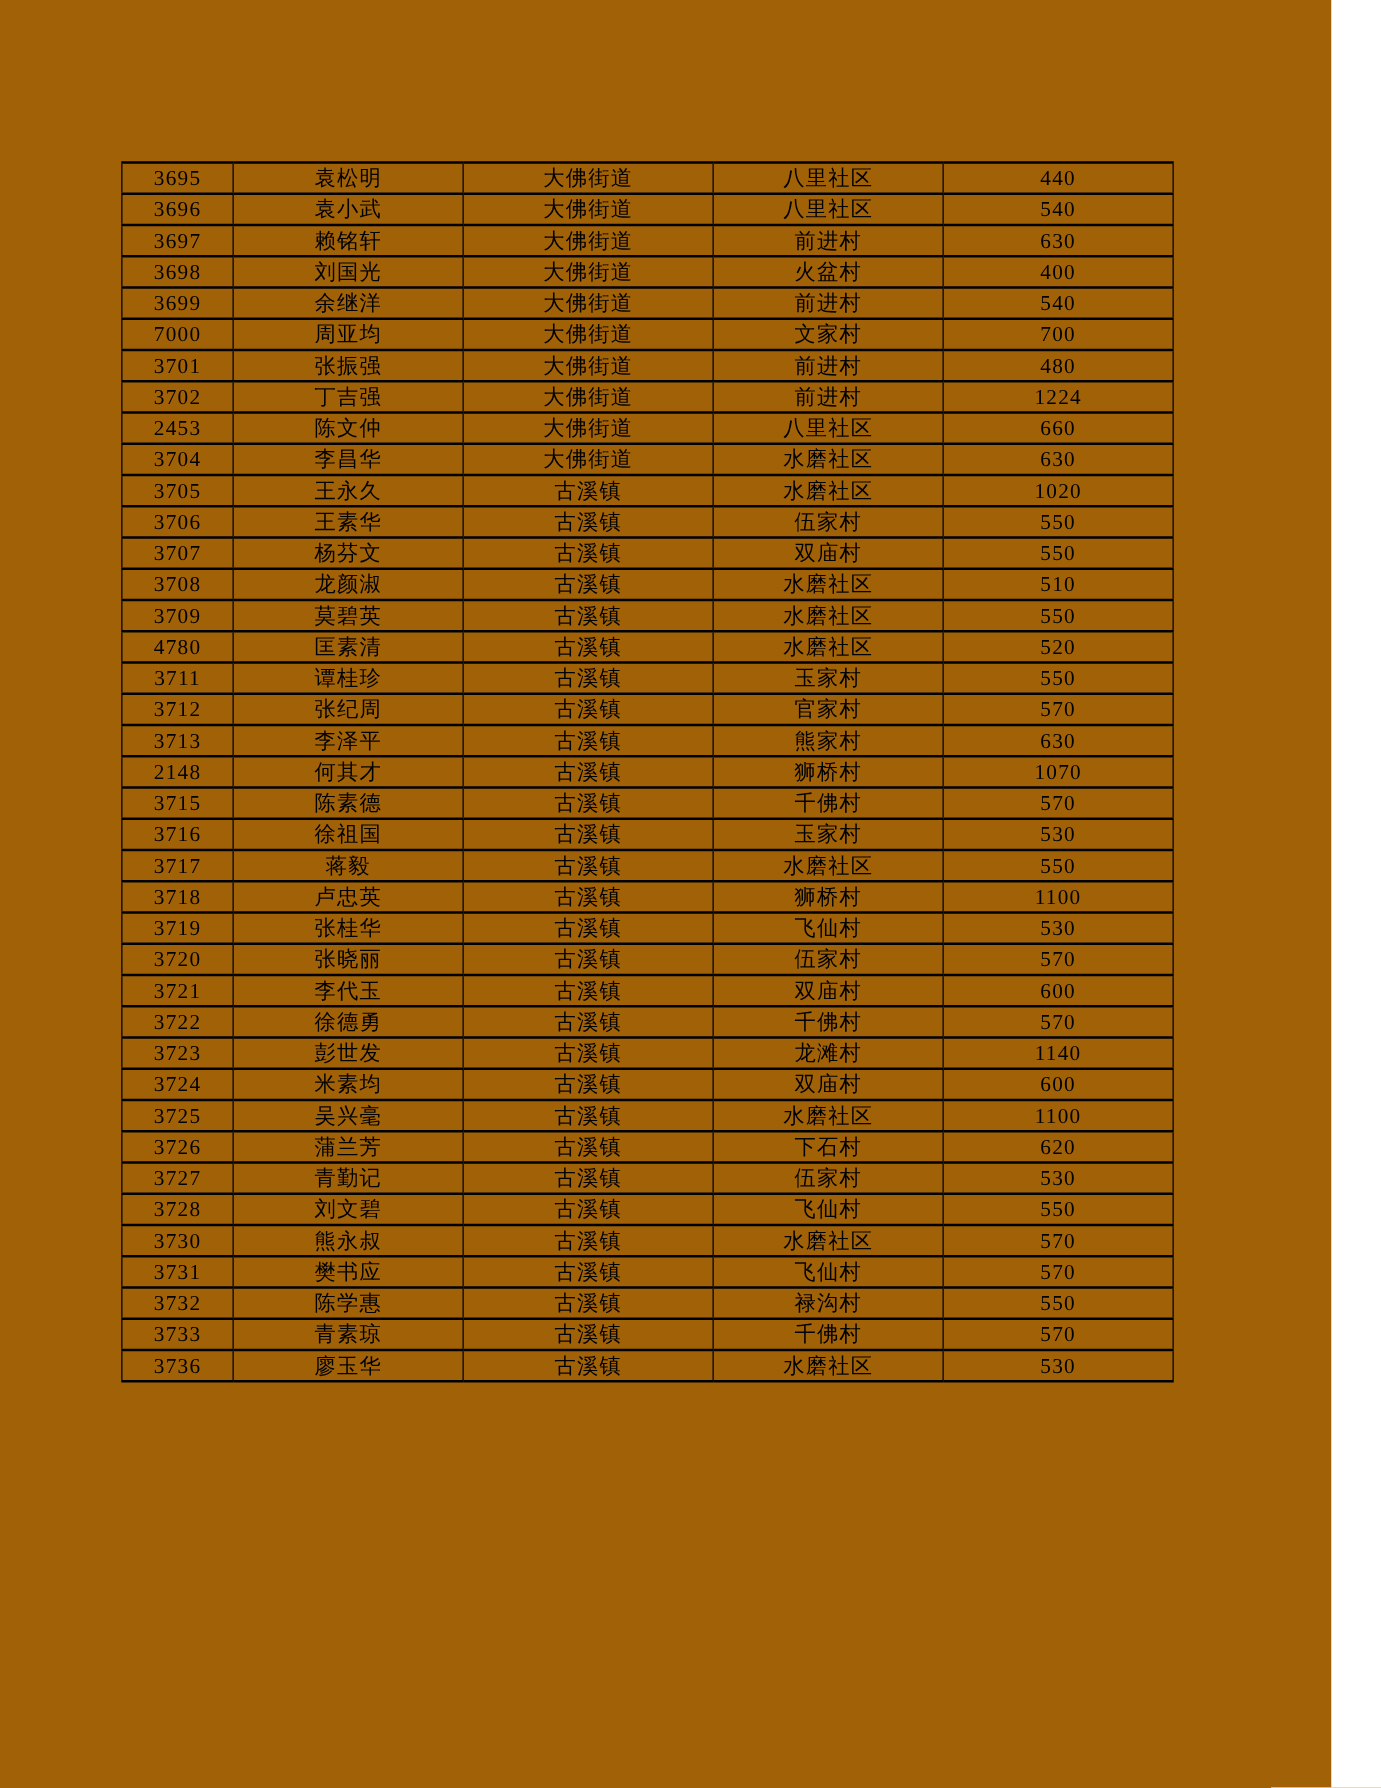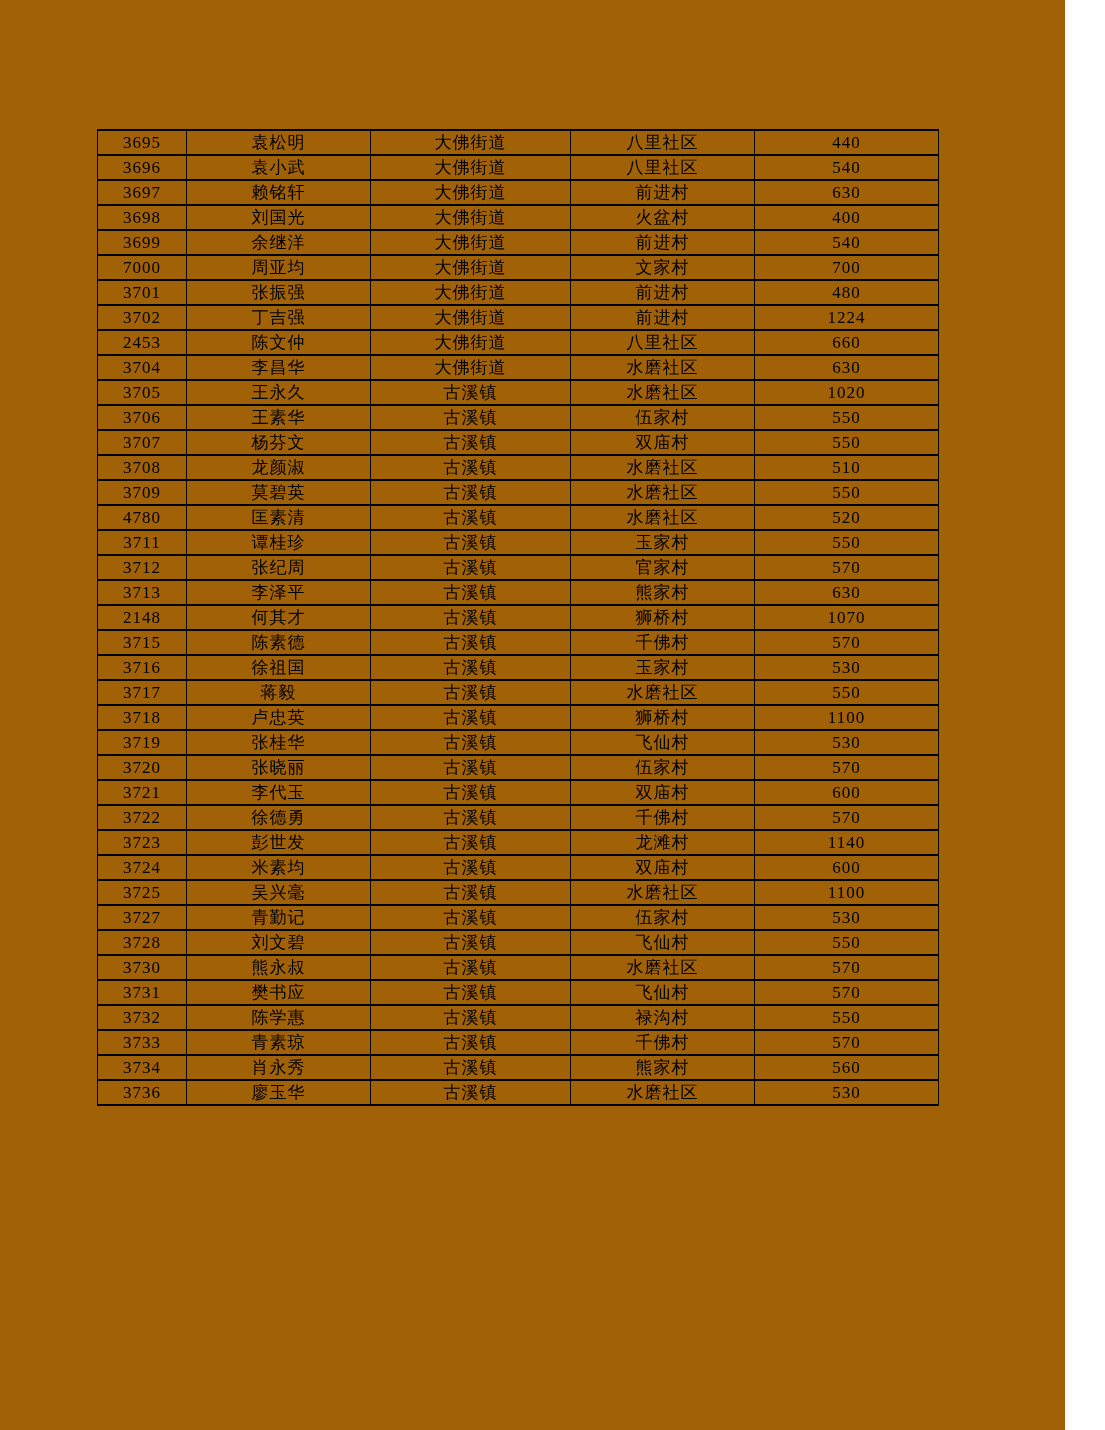--- a/index.html
+++ b/index.html
@@ -269,20 +269,27 @@
           <td>600</td>
         </tr>
         <tr>
           <td>3725</td>
           <td>吴兴毫</td>
           <td>古溪镇</td>
           <td>水磨社区</td>
           <td>1100</td>
         </tr>
         <tr>
+          <td>3726</td>
+          <td>蒲兰芳</td>
+          <td>古溪镇</td>
+          <td>下石村</td>
+          <td>620</td>
+        </tr>
+        <tr>
           <td>3727</td>
           <td>青勤记</td>
           <td>古溪镇</td>
           <td>伍家村</td>
           <td>530</td>
         </tr>
         <tr>
           <td>3728</td>
           <td>刘文碧</td>
           <td>古溪镇</td>
@@ -309,27 +316,20 @@
           <td>古溪镇</td>
           <td>禄沟村</td>
           <td>550</td>
         </tr>
         <tr>
           <td>3733</td>
           <td>青素琼</td>
           <td>古溪镇</td>
           <td>千佛村</td>
           <td>570</td>
-        </tr>
-        <tr>
-          <td>3734</td>
-          <td>肖永秀</td>
-          <td>古溪镇</td>
-          <td>熊家村</td>
-          <td>560</td>
         </tr>
         <tr>
           <td>3736</td>
           <td>廖玉华</td>
           <td>古溪镇</td>
           <td>水磨社区</td>
           <td>530</td>
         </tr>
       </tbody>
   </table>

